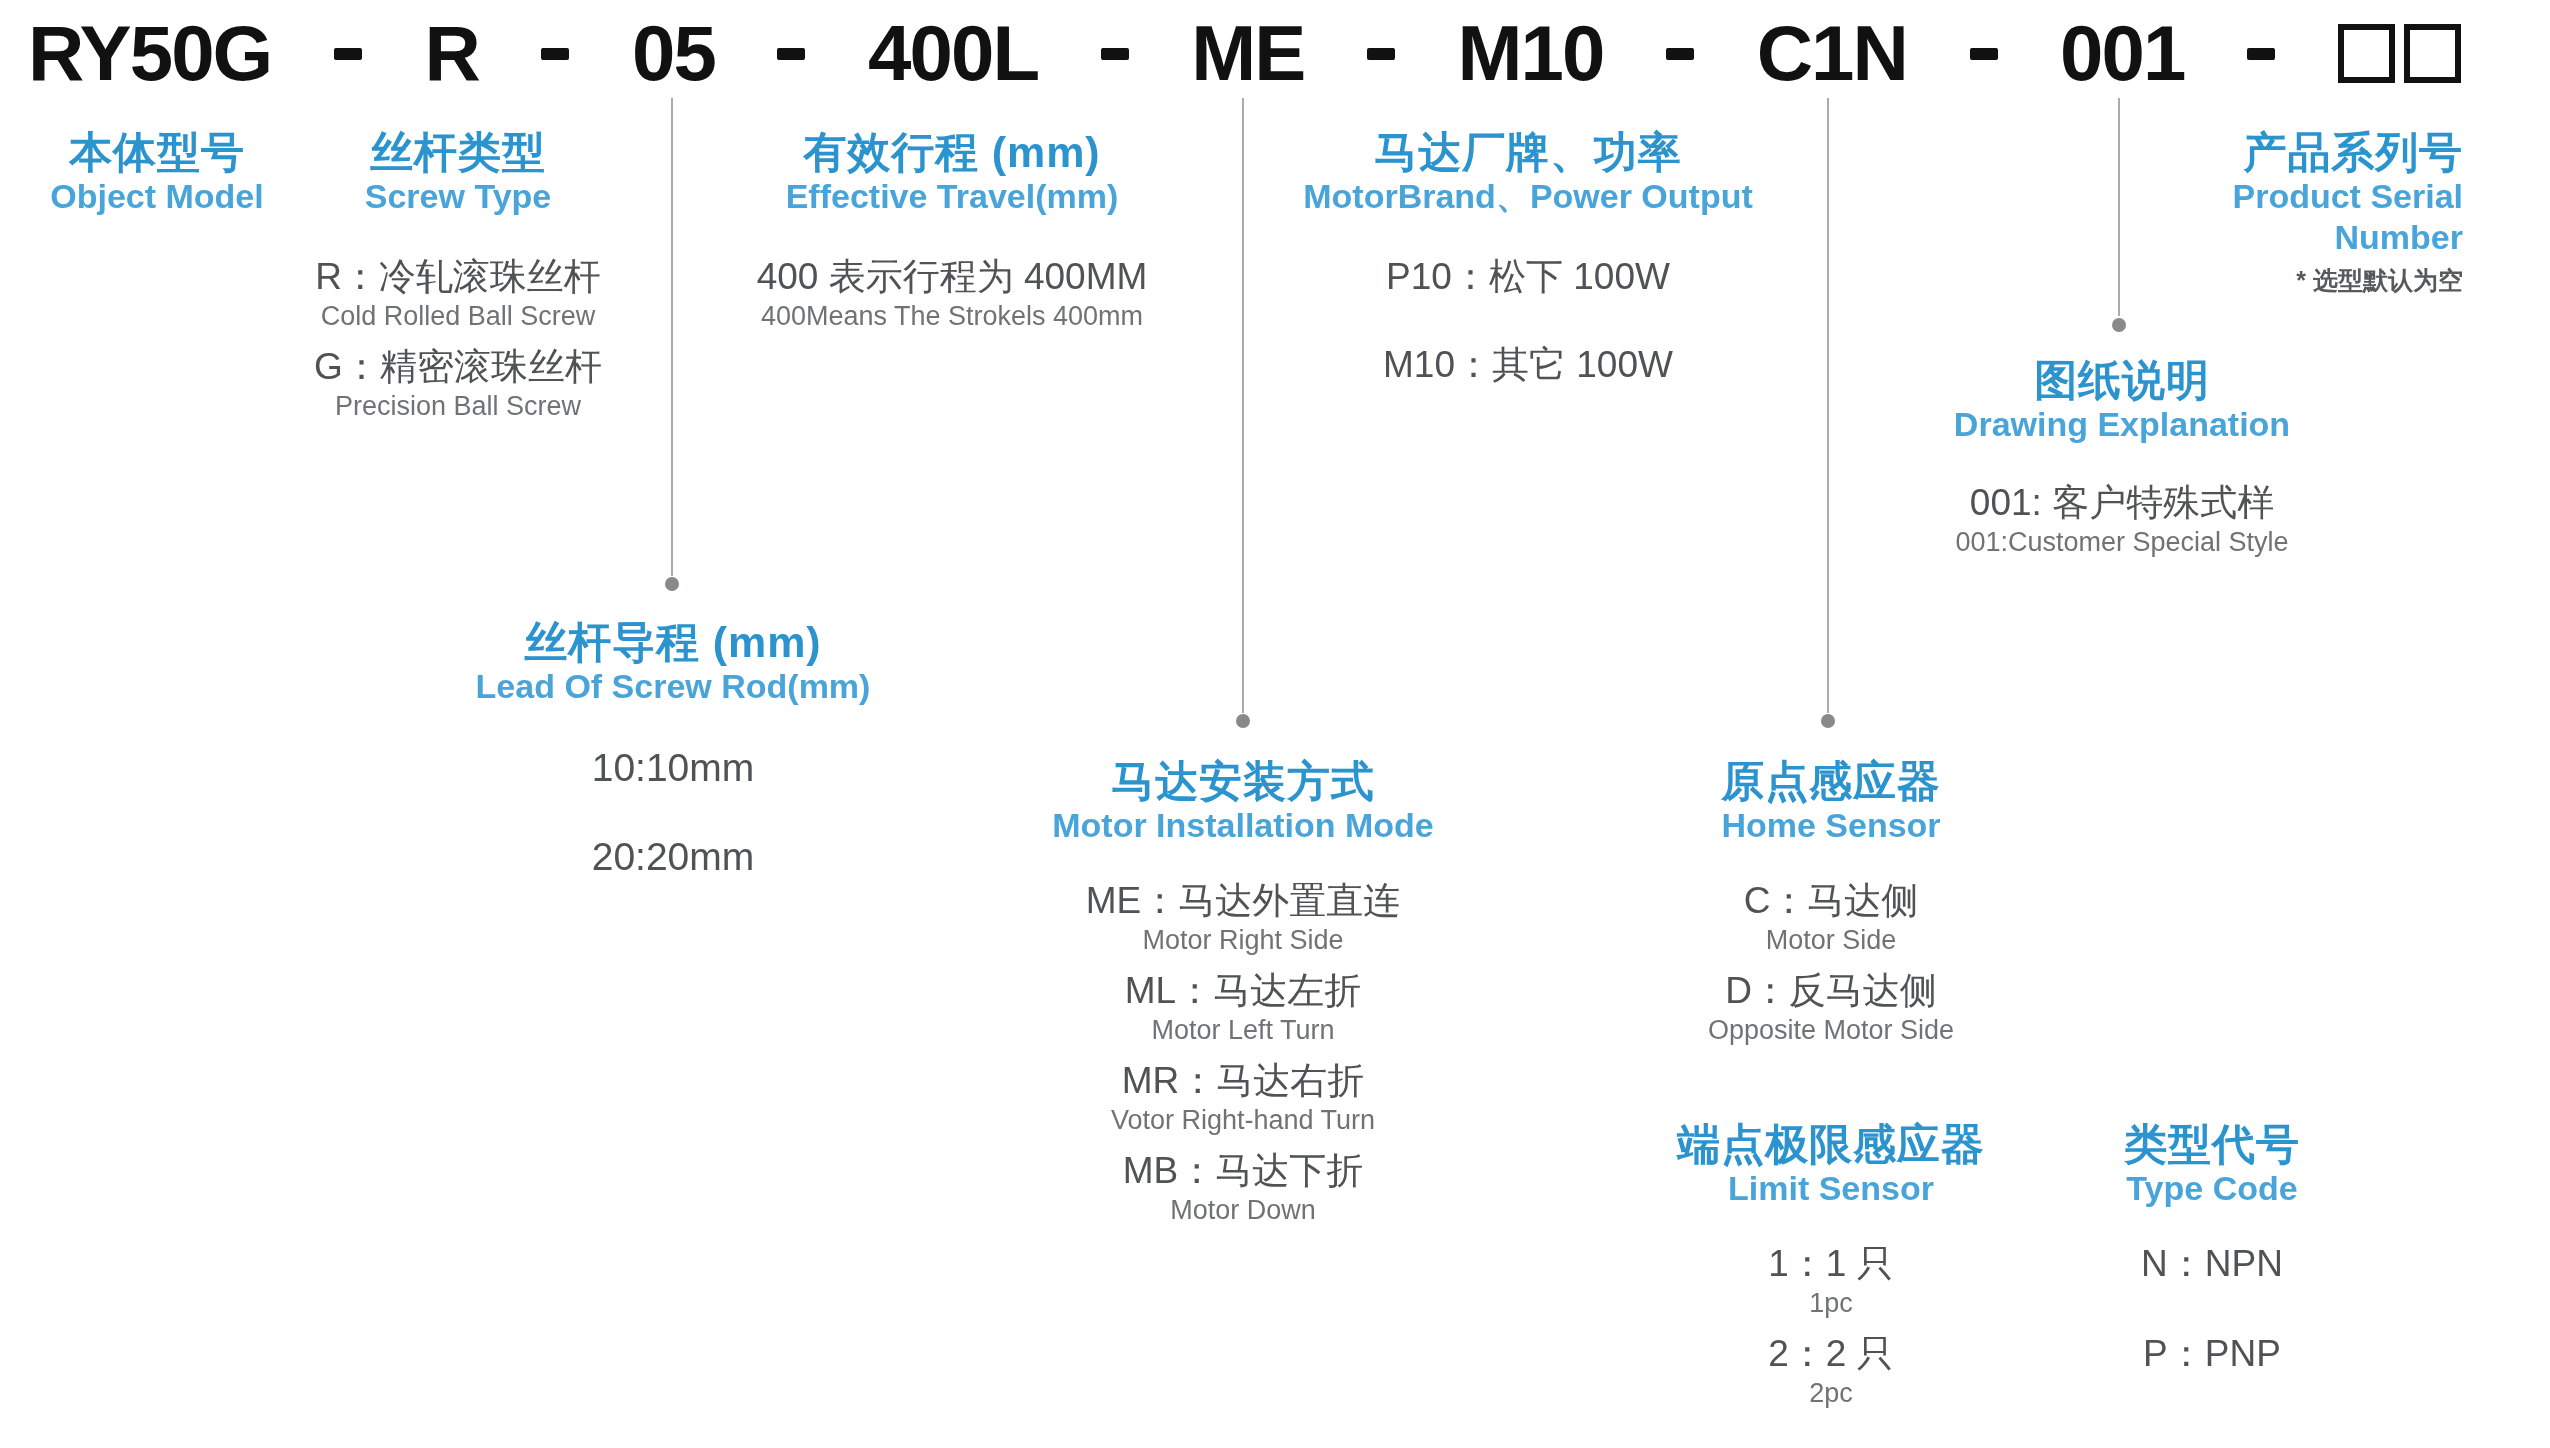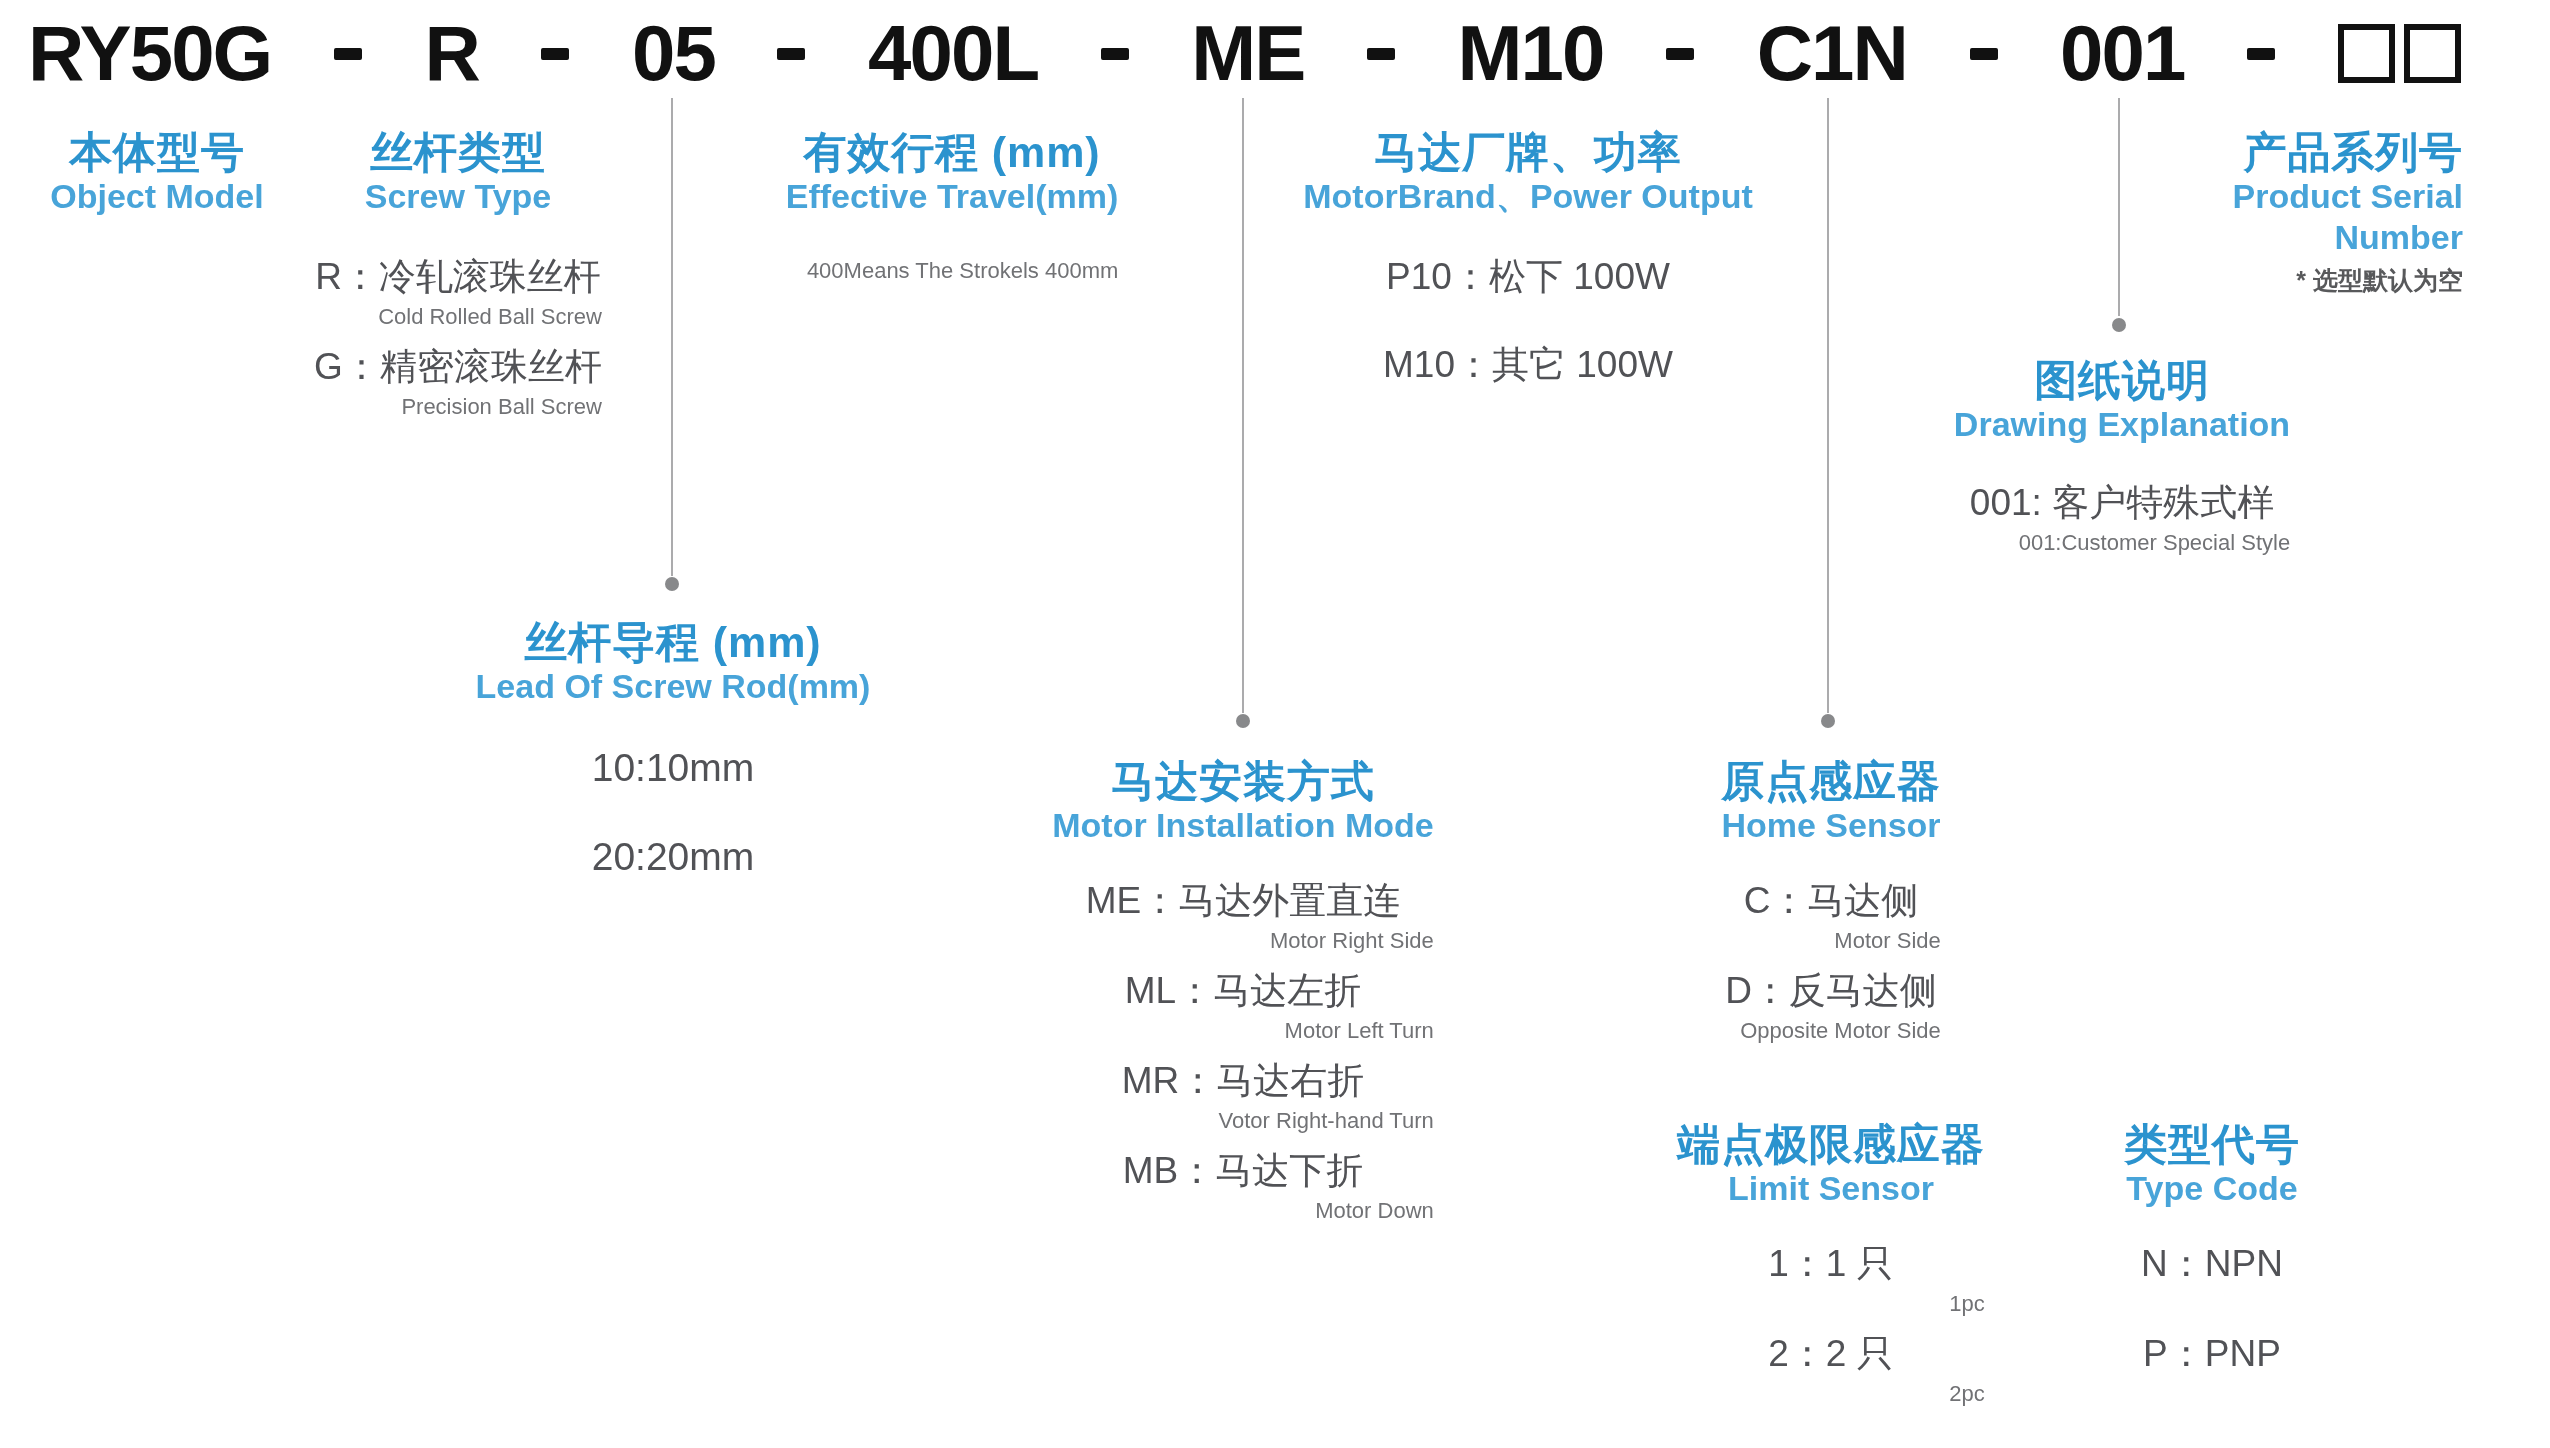--- a/index.html
+++ b/index.html
@@ -39,21 +39,21 @@
   
   .section{position:absolute;text-align:center;transform:translateX(-50%);white-space:nowrap;}
   .section.right-block{transform:none;text-align:right;}
   .zh-h{font-size:43px;font-weight:700;line-height:48px;letter-spacing:0.9px;color:var(--accent);}
   .en-h{font-size:34px;font-weight:700;line-height:41px;color:var(--accent-light);}
   .opts{margin-top:37px;}
   .opts.tight{margin-top:31.5px;}
   .opts.mid{margin-top:35px;}
   .opt{margin-bottom:11px;}
   .opt-zh{font-size:37px;line-height:46px;color:var(--option-text);}
-  .opt-en{font-size:22px;line-height:33px;color:var(--option-subtext);text-align:right;}
+  .opt-en{font-size:27px;line-height:33px;color:var(--option-subtext);}
   .sparse .opt{margin-bottom:42px;}
   .sparse2 .opt{margin-bottom:44px;}
   .lead-opts .opt{margin-bottom:41px;}
   .lead-opts .opt-zh{font-size:39px;line-height:48px;}
   .note{font-size:25px;line-height:30px;margin-top:7.4px;font-weight:600;color:var(--note-text);}
   
   .vline{position:absolute;width:1.9px;background:var(--connector);}
   .vdot{position:absolute;width:14px;height:14px;border-radius:50%;background:var(--connector-dot);}
 </style>
 </head>
@@ -109,20 +109,21 @@
       <div class="opt-en">Precision Ball Screw</div>
     </div>
   </div>
 </div>
 
 <div class="section" style="left:952px;top:128px">
   <div class="zh-h">有效行程 (mm)</div>
   <div class="en-h">Effective Travel(mm)</div>
   <div class="opts">
     <div class="opt">
+      <div class="opt-zh">400 表示行程为 400MM</div>
       <div class="opt-en">400Means The Strokels 400mm</div>
     </div>
   </div>
 </div>
 
 <div class="section" style="left:1528px;top:128px">
   <div class="zh-h">马达厂牌、功率</div>
   <div class="en-h">MotorBrand、Power Output</div>
   <div class="opts sparse">
     <div class="opt">

